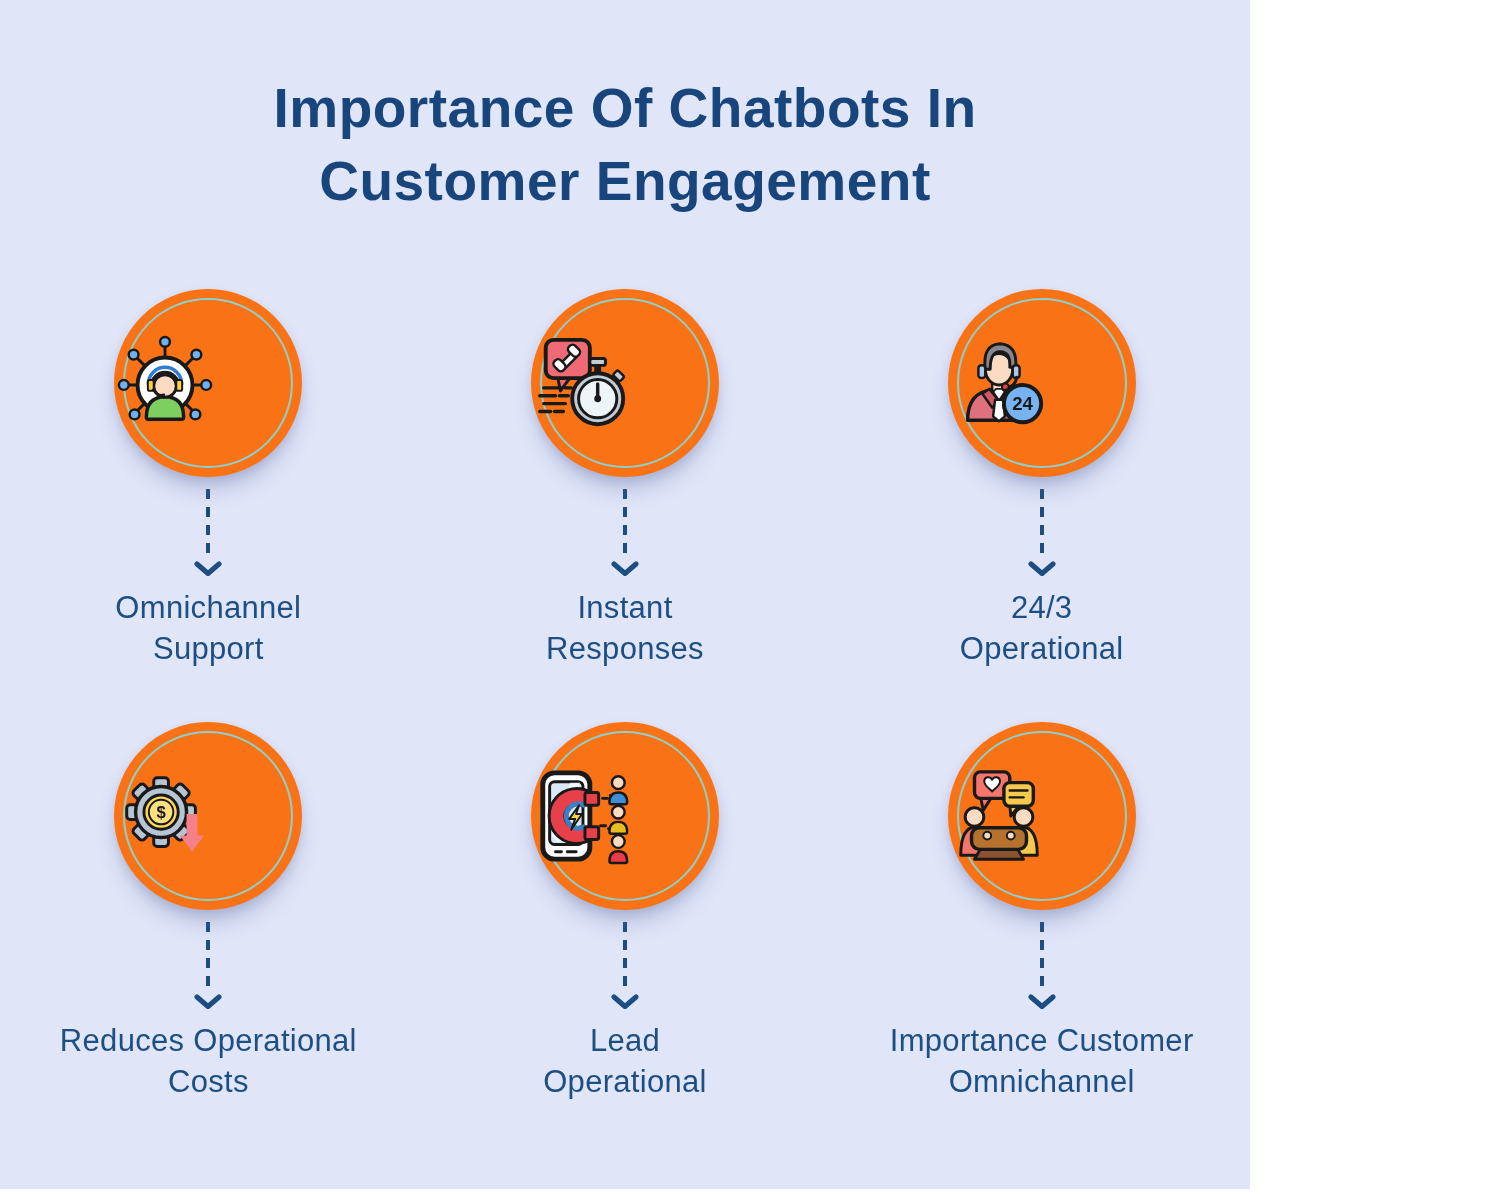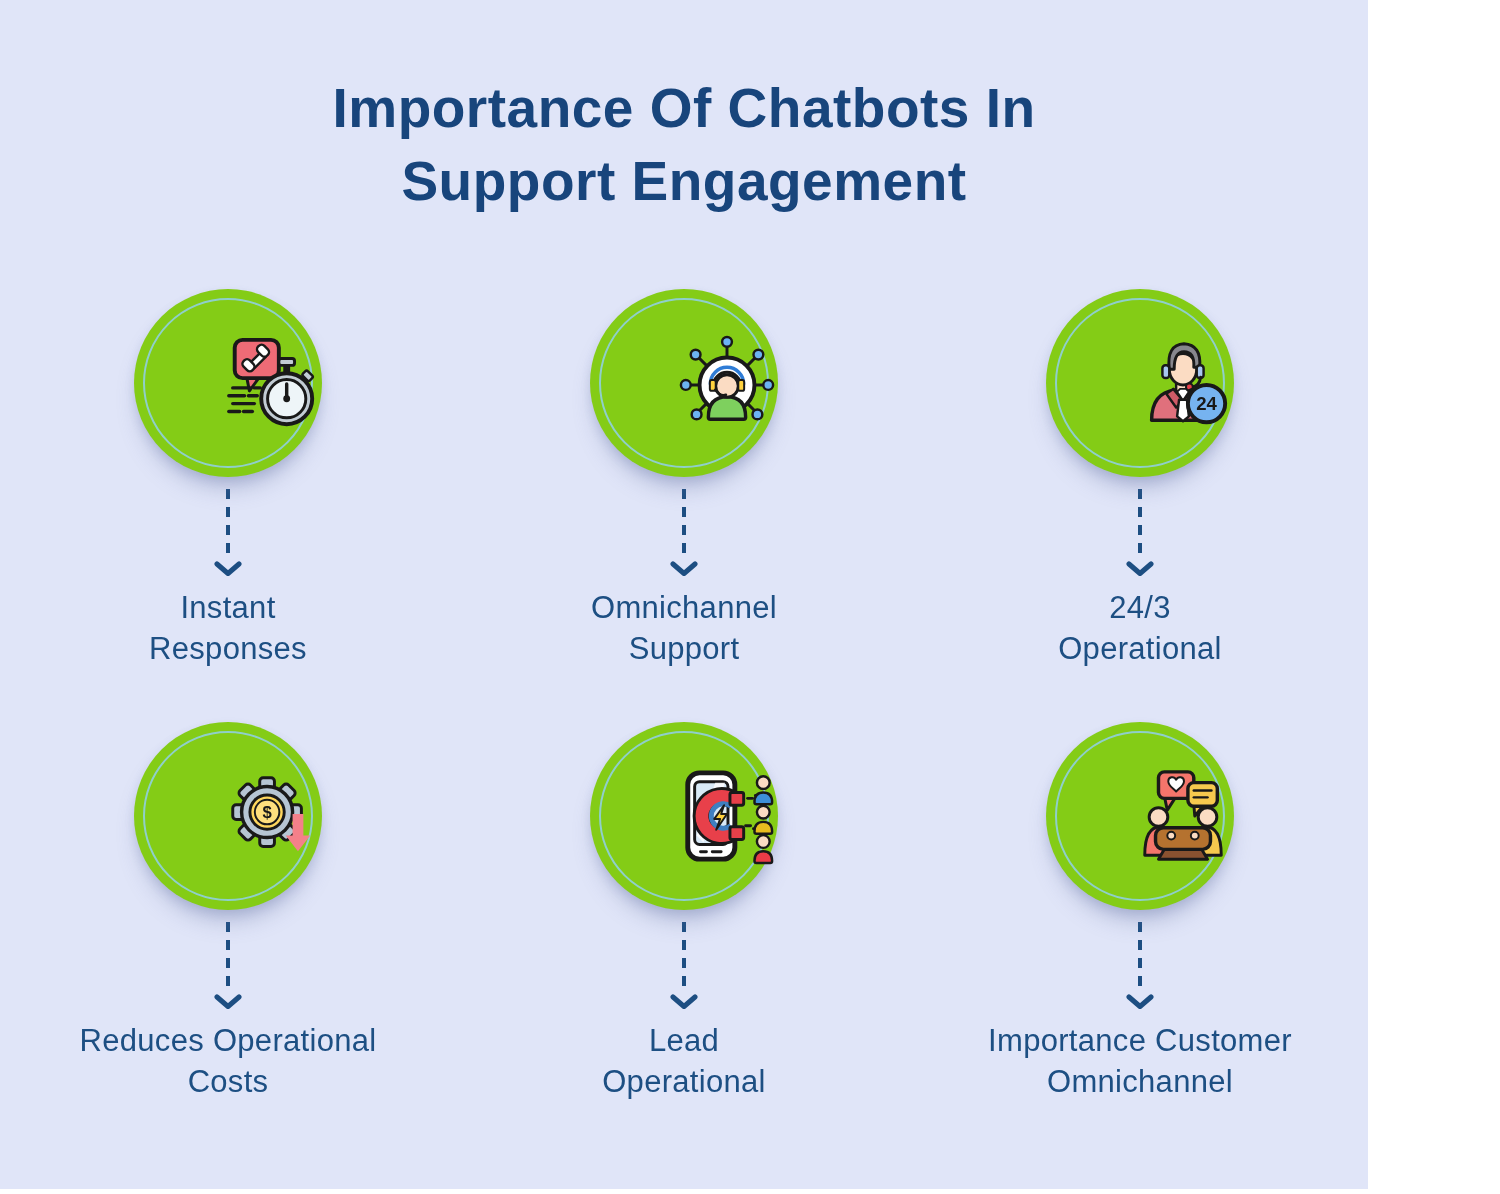--- a/index.html
+++ b/index.html
@@ -1,57 +1,99 @@
 <!DOCTYPE html>
 <html><head>
 <meta charset="utf-8">
 <style>
   html,body{margin:0;padding:0;}
   .page{
-    width:1368px;height:1194px;position:relative;overflow:hidden;
+    width:1250px;height:1194px;position:relative;overflow:hidden;
     background:#e0e5f8;
     font-family:"Liberation Sans","DejaVu Sans",sans-serif;
     box-sizing:border-box;
   }
   .title{
     padding-top:72px;text-align:center;
     font-size:55px;font-weight:700;line-height:1.32;
     color:#18457c;letter-spacing:.5px;margin:0;
   }
   .grid{
     display:grid;grid-template-columns:repeat(3,1fr);
     margin-top:72px;row-gap:52px;
   }
   .card{display:flex;flex-direction:column;align-items:center;}
   .circle{
-    width:188px;height:188px;border-radius:50%;background:#84cc16;
-    position:relative;display:flex;align-items:center;justify-content:flex-end;
+    width:188px;height:188px;border-radius:50%;background:#f97316;
+    position:relative;display:flex;align-items:center;justify-content:flex-start;
     box-shadow:0 16px 22px -6px rgba(96,110,160,.38),0 4px 10px rgba(96,110,160,.16);
   }
   .circle::before{
     content:"";position:absolute;inset:9px;border-radius:50%;
     border:2.5px solid #8fcfcb;
   }
   .icon-svg{width:102px;height:102px;position:relative;z-index:1;}
   .arrow{display:flex;flex-direction:column;align-items:center;margin-top:10px;}
   .label{
     margin-top:10px;text-align:center;
     font-size:31px;line-height:1.33;font-weight:500;
     color:#1d4f83;letter-spacing:.3px;
   }
   .bottom-strip{position:absolute;left:0;right:0;bottom:0;height:5px;background:#ffffff;}
 </style>
 </head>
 <body>
 
 <div class="page">
 
-  <h1 class="title"><span>Importance Of Chatbots In</span><br><span>Support Engagement</span></h1>
+  <h1 class="title"><span>Importance Of Chatbots In</span><br><span>Customer Engagement</span></h1>
 
   <div class="grid">
+
+    <div class="card">
+      <div class="circle">
+        <svg class="icon-svg" viewBox="0 0 104 104">
+          <g stroke="#191919" stroke-width="3" stroke-linecap="round">
+            <line x1="52" y1="25" x2="52" y2="13"></line>
+              <line x1="31" y1="34" x2="22" y2="25"></line>
+            <line x1="73" y1="34" x2="82" y2="25"></line>
+              <line x1="24" y1="54" x2="12" y2="54"></line>
+            <line x1="80" y1="54" x2="92" y2="54"></line>
+              <line x1="31" y1="73" x2="23" y2="81"></line>
+            <line x1="73" y1="73" x2="81" y2="81"></line>
+          </g>
+          <g fill="#6cb3f2" stroke="#191919" stroke-width="2.5">
+            <circle cx="52" cy="10" r="5"></circle>
+              <circle cx="20" cy="23" r="5"></circle>
+              <circle cx="84" cy="23" r="5"></circle>
+            <circle cx="10" cy="54" r="5"></circle>
+              <circle cx="94" cy="54" r="5"></circle>
+            <circle cx="21" cy="84" r="5"></circle>
+              <circle cx="83" cy="84" r="5"></circle>
+          </g>
+          <circle cx="52" cy="54" r="28" fill="#ffffff" stroke="#191919" stroke-width="4"></circle>
+          <path d="M33,87 Q33,66 52,66 Q71,66 71,87 Q71,89 69,89 L35,89 Q33,89 33,87 Z" fill="#7ed05e" stroke="#191919" stroke-width="3.5" stroke-linejoin="round"></path>
+          <circle cx="52" cy="55" r="11.5" fill="#fbdcc3" stroke="#191919" stroke-width="3"></circle>
+          <path d="M35,53 A17,17 0 0 1 69,53" fill="none" stroke="#2e7cd6" stroke-width="3.5" stroke-linecap="round"></path>
+          <path d="M38,55 A14,14 0 0 1 66,55" fill="none" stroke="#191919" stroke-width="3" stroke-linecap="round"></path>
+          <rect x="34.5" y="49" width="6" height="11" rx="2" fill="#ffd23f" stroke="#191919" stroke-width="2"></rect>
+          <rect x="63.5" y="49" width="6" height="11" rx="2" fill="#ffd23f" stroke="#191919" stroke-width="2"></rect>
+          <path d="M40,59 Q45,66 51,64" fill="none" stroke="#191919" stroke-width="2.5" stroke-linecap="round"></path>
+        </svg>
+      </div>
+      <div class="arrow">
+        <svg width="6" height="74">
+            <line x1="3" y1="2" x2="3" y2="74" stroke="#1d4e82" stroke-width="4" stroke-dasharray="10 8"></line>
+          </svg>
+        <svg width="28" height="16">
+            <polyline points="3,3 14,12.5 25,3" fill="none" stroke="#1d4e82" stroke-width="5" stroke-linecap="round" stroke-linejoin="round"></polyline>
+          </svg>
+      </div>
+      <div class="label"><span>Omnichannel</span><br><span>Support</span></div>
+    </div>
 
     <div class="card">
       <div class="circle">
         <svg class="icon-svg" viewBox="0 0 104 104">
           <polygon points="27,45 41,45 30,60" fill="#ee6b76" stroke="#191919" stroke-width="3" stroke-linejoin="round"></polygon>
           <rect x="15" y="8" width="45" height="39" rx="8" fill="#ee6b76" stroke="#191919" stroke-width="4"></rect>
           <g transform="translate(37.5,27.5) rotate(-45)" fill="#ffffff" stroke="#191919" stroke-width="2.5" stroke-linejoin="round">
             <rect x="-11" y="-2" width="22" height="7" rx="3"></rect>
             <rect x="-15" y="-8" width="9" height="13" rx="4"></rect>
             <rect x="6" y="-8" width="9" height="13" rx="4"></rect>
@@ -78,62 +120,20 @@
       </div>
       <div class="arrow">
         <svg width="6" height="74">
             <line x1="3" y1="2" x2="3" y2="74" stroke="#1d4e82" stroke-width="4" stroke-dasharray="10 8"></line>
           </svg>
         <svg width="28" height="16">
             <polyline points="3,3 14,12.5 25,3" fill="none" stroke="#1d4e82" stroke-width="5" stroke-linecap="round" stroke-linejoin="round"></polyline>
           </svg>
       </div>
       <div class="label"><span>Instant</span><br><span>Responses</span></div>
-    </div>
-
-    <div class="card">
-      <div class="circle">
-        <svg class="icon-svg" viewBox="0 0 104 104">
-          <g stroke="#191919" stroke-width="3" stroke-linecap="round">
-            <line x1="52" y1="25" x2="52" y2="13"></line>
-              <line x1="31" y1="34" x2="22" y2="25"></line>
-            <line x1="73" y1="34" x2="82" y2="25"></line>
-              <line x1="24" y1="54" x2="12" y2="54"></line>
-            <line x1="80" y1="54" x2="92" y2="54"></line>
-              <line x1="31" y1="73" x2="23" y2="81"></line>
-            <line x1="73" y1="73" x2="81" y2="81"></line>
-          </g>
-          <g fill="#6cb3f2" stroke="#191919" stroke-width="2.5">
-            <circle cx="52" cy="10" r="5"></circle>
-              <circle cx="20" cy="23" r="5"></circle>
-              <circle cx="84" cy="23" r="5"></circle>
-            <circle cx="10" cy="54" r="5"></circle>
-              <circle cx="94" cy="54" r="5"></circle>
-            <circle cx="21" cy="84" r="5"></circle>
-              <circle cx="83" cy="84" r="5"></circle>
-          </g>
-          <circle cx="52" cy="54" r="28" fill="#ffffff" stroke="#191919" stroke-width="4"></circle>
-          <path d="M33,87 Q33,66 52,66 Q71,66 71,87 Q71,89 69,89 L35,89 Q33,89 33,87 Z" fill="#7ed05e" stroke="#191919" stroke-width="3.5" stroke-linejoin="round"></path>
-          <circle cx="52" cy="55" r="11.5" fill="#fbdcc3" stroke="#191919" stroke-width="3"></circle>
-          <path d="M35,53 A17,17 0 0 1 69,53" fill="none" stroke="#2e7cd6" stroke-width="3.5" stroke-linecap="round"></path>
-          <path d="M38,55 A14,14 0 0 1 66,55" fill="none" stroke="#191919" stroke-width="3" stroke-linecap="round"></path>
-          <rect x="34.5" y="49" width="6" height="11" rx="2" fill="#ffd23f" stroke="#191919" stroke-width="2"></rect>
-          <rect x="63.5" y="49" width="6" height="11" rx="2" fill="#ffd23f" stroke="#191919" stroke-width="2"></rect>
-          <path d="M40,59 Q45,66 51,64" fill="none" stroke="#191919" stroke-width="2.5" stroke-linecap="round"></path>
-        </svg>
-      </div>
-      <div class="arrow">
-        <svg width="6" height="74">
-            <line x1="3" y1="2" x2="3" y2="74" stroke="#1d4e82" stroke-width="4" stroke-dasharray="10 8"></line>
-          </svg>
-        <svg width="28" height="16">
-            <polyline points="3,3 14,12.5 25,3" fill="none" stroke="#1d4e82" stroke-width="5" stroke-linecap="round" stroke-linejoin="round"></polyline>
-          </svg>
-      </div>
-      <div class="label"><span>Omnichannel</span><br><span>Support</span></div>
     </div>
 
     <div class="card">
       <div class="circle">
         <svg class="icon-svg" viewBox="0 0 104 104">
           <rect x="45" y="48" width="14" height="14" fill="#fbdcc3" stroke="#191919" stroke-width="2.5"></rect>
           <ellipse cx="52" cy="38" rx="14" ry="16" fill="#fbdcc3" stroke="#191919" stroke-width="3"></ellipse>
           <path d="M38,38 Q35,13 53,12 Q71,13 69,36 L63,36 Q64,20 53,20 Q43,20 43,38 Z" fill="#87878d" stroke="#191919" stroke-width="3" stroke-linejoin="round"></path>
           <rect x="31" y="34" width="7" height="13" rx="3" fill="#a8c8f0" stroke="#191919" stroke-width="2.5"></rect>
           <rect x="66" y="34" width="7" height="13" rx="3" fill="#a8c8f0" stroke="#191919" stroke-width="2.5"></rect>

